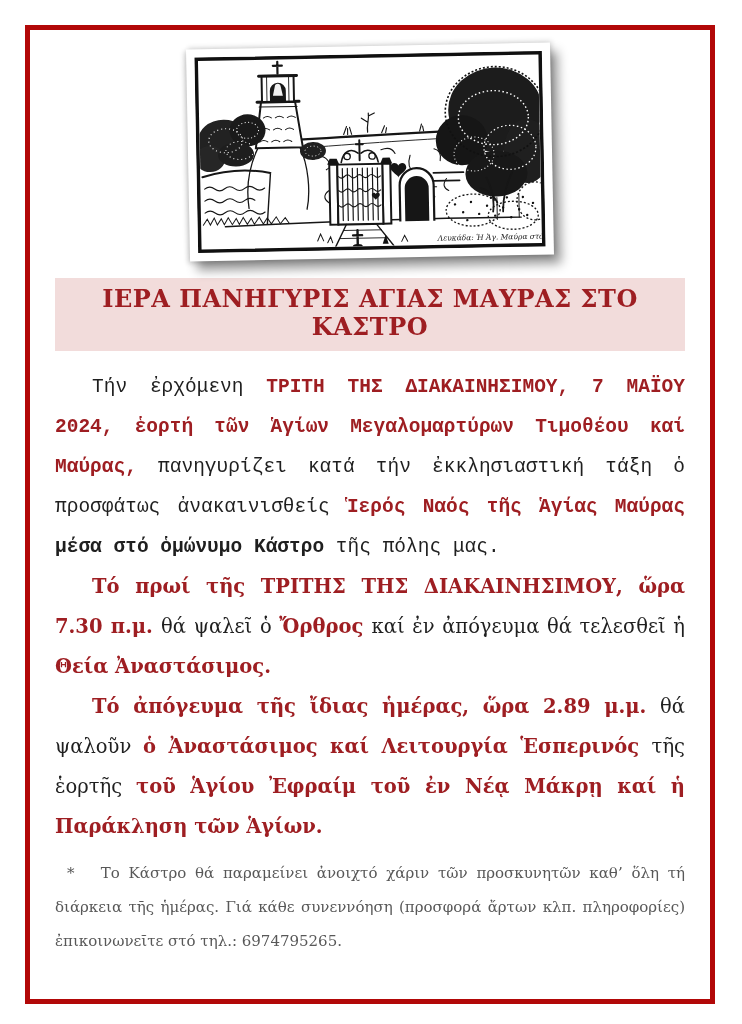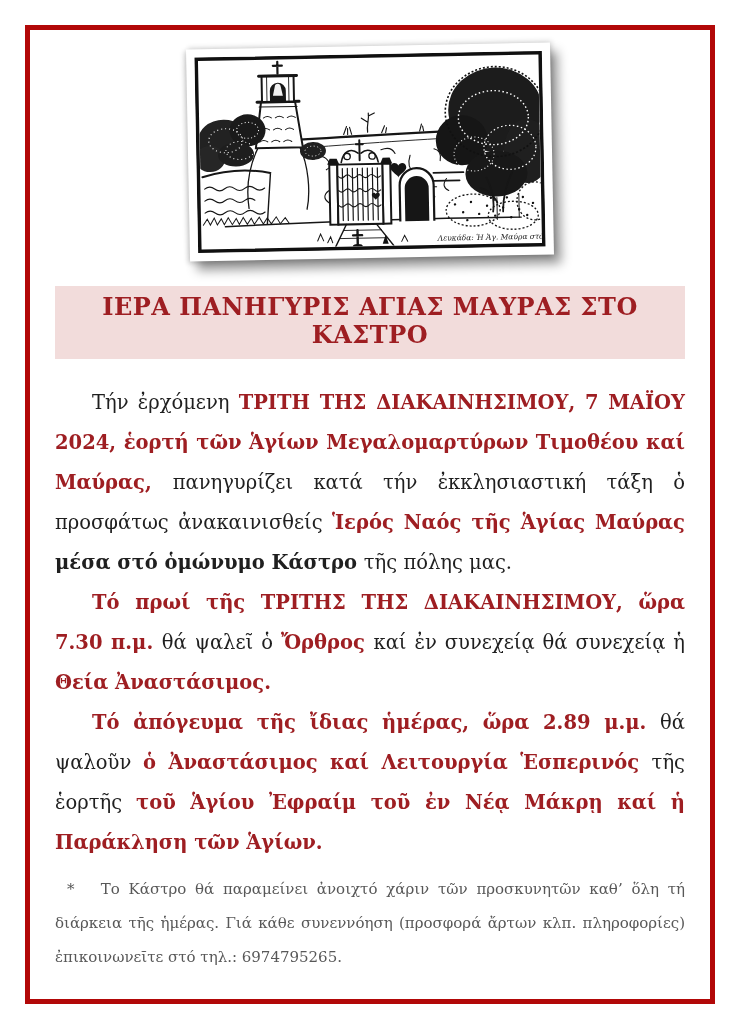--- a/index.html
+++ b/index.html
@@ -29,42 +29,42 @@
     width:364px;
     margin:8px auto 0 auto;
     background:#fff;
     padding:8px;
     transform:rotate(-1.1deg);
     box-shadow:7px 9px 11px rgba(0,0,0,.42), -2px 2px 5px rgba(0,0,0,.18), 2px -2px 5px rgba(0,0,0,.12);
   }
   .photo-card svg{display:block;}
   
   .banner{
-    margin-top:28px;
+    margin-top:20px;
     background:var(--banner);
     text-align:center;
     padding:7px 0 10px 0;
   }
   .banner .title{
     color:var(--red);
     font-weight:700;
     font-size:24px;
     letter-spacing:.5px;
     line-height:28px;
   }
   
   .body-par{
     margin:0;
     font-size:19.5px;
     line-height:40px;
     color:var(--ink);
     text-align:justify;
     text-indent:37px;
   }
-  .body-par.first{margin-top:24px;}
+  .body-par.first{margin-top:16px;font-family:Liberation Mono, monospace;}
   .run.redbold{color:var(--red);font-weight:700;}
   .run.bold{color:var(--ink);font-weight:700;}
   .run.plain{color:var(--ink);}
   .run.gray{color:var(--gray);}
   .footnote{
     margin:9px 0 0 0;
     font-size:15px;
     line-height:34px;
     text-align:justify;
     text-indent:12px;
@@ -201,19 +201,19 @@
           <text x="240" y="188" font-size="7.5" font-style="italic" fill="#1a1a1a" font-family="DejaVu Serif, serif">Λευκάδα: Ἡ Ἁγ. Μαύρα στό Κάστρο</text>
         </g>
       </svg>
     </div>
 
     <div class="banner">
       <span class="title">ΙΕΡΑ ΠΑΝΗΓΥΡΙΣ ΑΓΙΑΣ ΜΑΥΡΑΣ ΣΤΟ ΚΑΣΤΡΟ</span>
     </div>
 
     <p class="body-par first"><span class="run plain">Τήν ἐρχόμενη </span><span class="run redbold">ΤΡΙΤΗ ΤΗΣ ΔΙΑΚΑΙΝΗΣΙΜΟΥ, 7 ΜΑΪΟΥ 2024, ἑορτή τῶν Ἁγίων Μεγαλομαρτύρων Τιμοθέου καί Μαύρας, </span><span class="run plain">πανηγυρίζει κατά τήν ἐκκλησιαστική τάξη ὁ προσφάτως ἀνακαινισθείς </span><span class="run redbold">Ἱερός Ναός τῆς Ἁγίας Μαύρας </span><span class="run bold">μέσα στό ὁμώνυμο Κάστρο </span><span class="run plain">τῆς πόλης μας.</span></p>
-    <p class="body-par"><span class="run redbold">Τό πρωί τῆς ΤΡΙΤΗΣ ΤΗΣ ΔΙΑΚΑΙΝΗΣΙΜΟΥ, ὥρα 7.30 π.μ. </span><span class="run plain">θά ψαλεῖ ὁ </span><span class="run redbold">Ὄρθρος </span><span class="run plain">καί ἐν συνεχείᾳ θά συνεχείᾳ ἡ </span><span class="run redbold">Θεία Ἀναστάσιμος.</span></p>
+    <p class="body-par"><span class="run redbold">Τό πρωί τῆς ΤΡΙΤΗΣ ΤΗΣ ΔΙΑΚΑΙΝΗΣΙΜΟΥ, ὥρα 7.30 π.μ. </span><span class="run plain">θά ψαλεῖ ὁ </span><span class="run redbold">Ὄρθρος </span><span class="run plain">καί ἐν ἀπόγευμα θά τελεσθεῖ ἡ </span><span class="run redbold">Θεία Ἀναστάσιμος.</span></p>
     <p class="body-par"><span class="run redbold">Τό ἀπόγευμα τῆς ἴδιας ἡμέρας, ὥρα 2.89 μ.μ. </span><span class="run plain">θά ψαλοῦν </span><span class="run redbold">ὁ Ἀναστάσιμος καί Λειτουργία Ἑσπερινός </span><span class="run plain">τῆς ἑορτῆς </span><span class="run redbold">τοῦ Ἁγίου Ἐφραίμ τοῦ ἐν Νέᾳ Μάκρῃ καί ἡ Παράκληση τῶν Ἁγίων.</span></p>
 
     <p class="footnote"><span class="run gray">*&nbsp;&nbsp;&nbsp;Το Κάστρο θά παραμείνει ἀνοιχτό χάριν τῶν προσκυνητῶν καθ’ ὅλη τή διάρκεια τῆς ἡμέρας. Γιά κάθε συνεννόηση (προσφορά ἄρτων κλπ. πληροφορίες) ἐπικοινωνεῖτε στό τηλ.: 6974795265.</span></p>
 
   </div>
 </div>
 
 </body></html>

